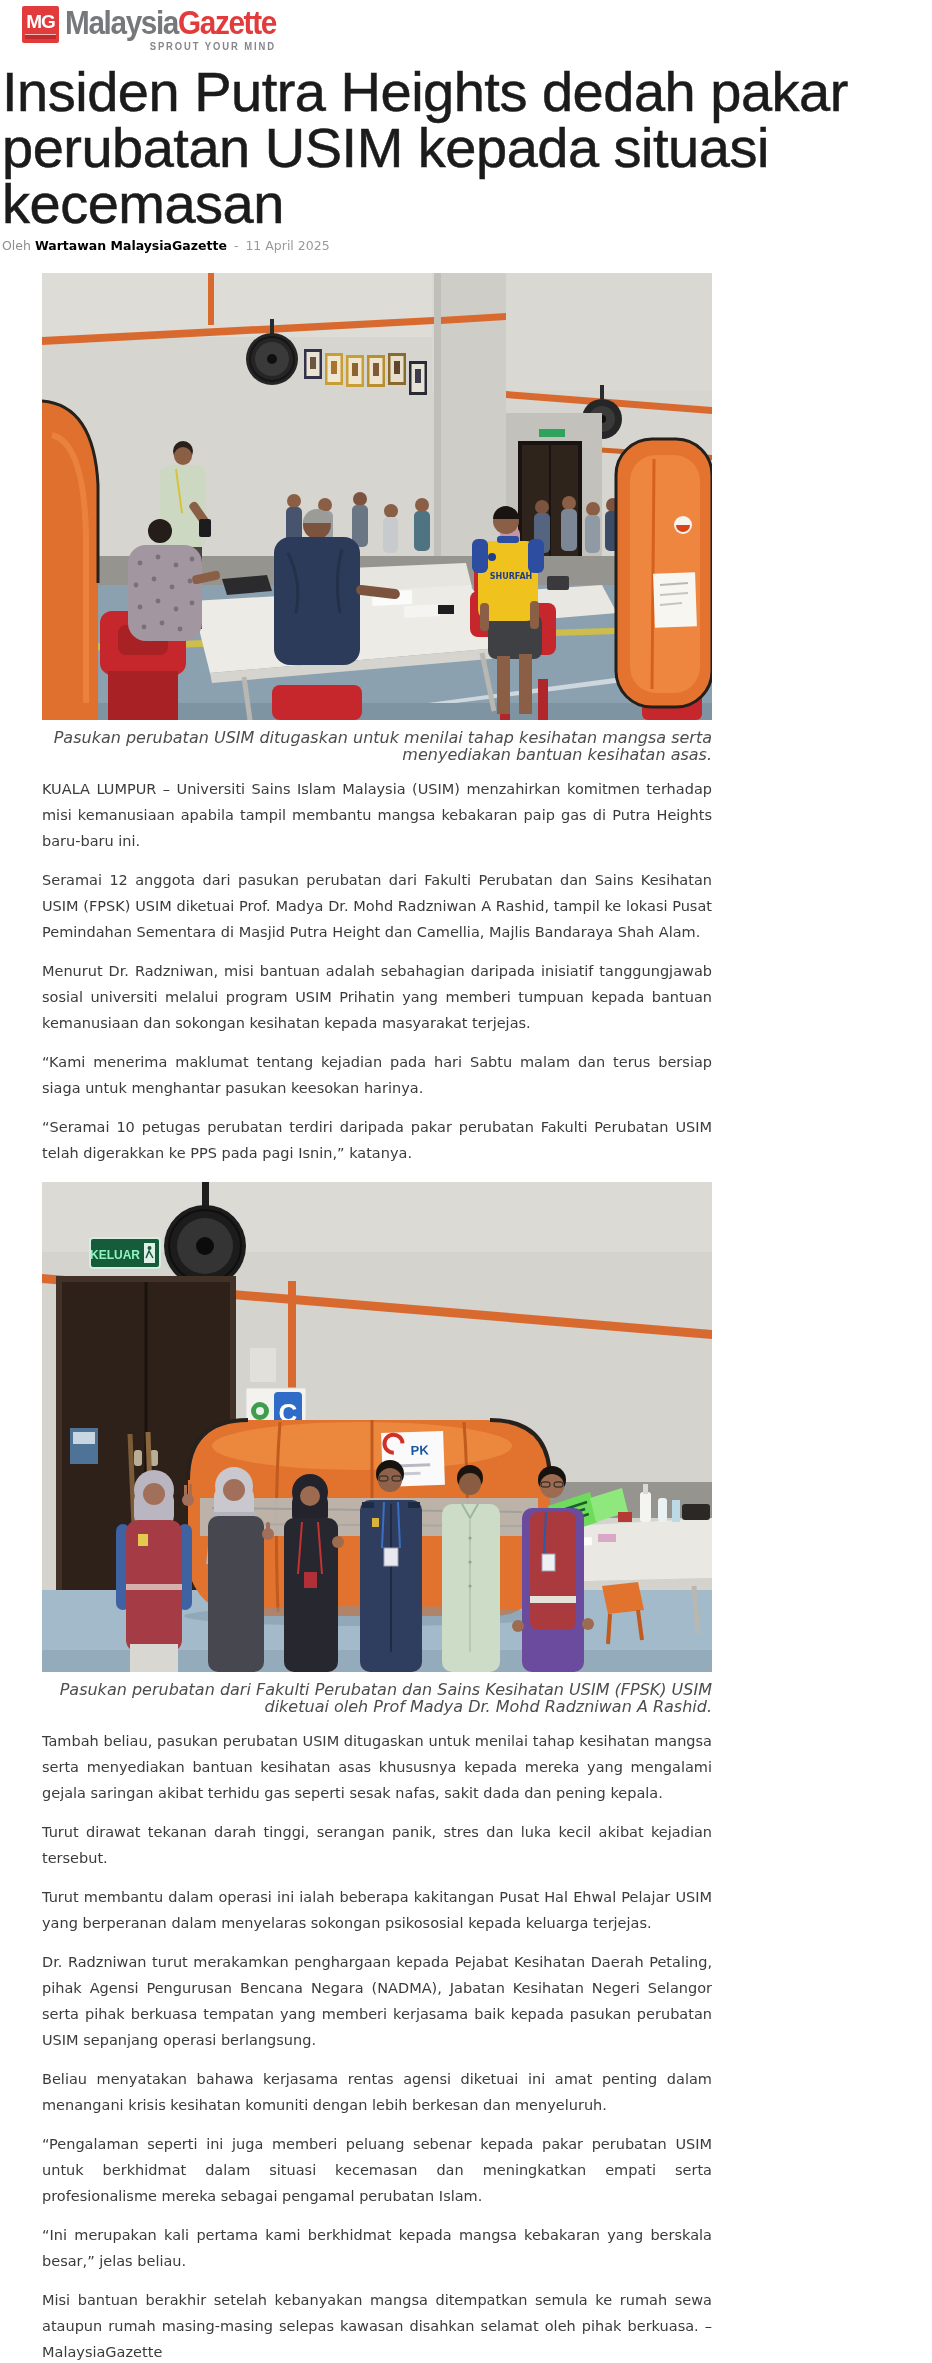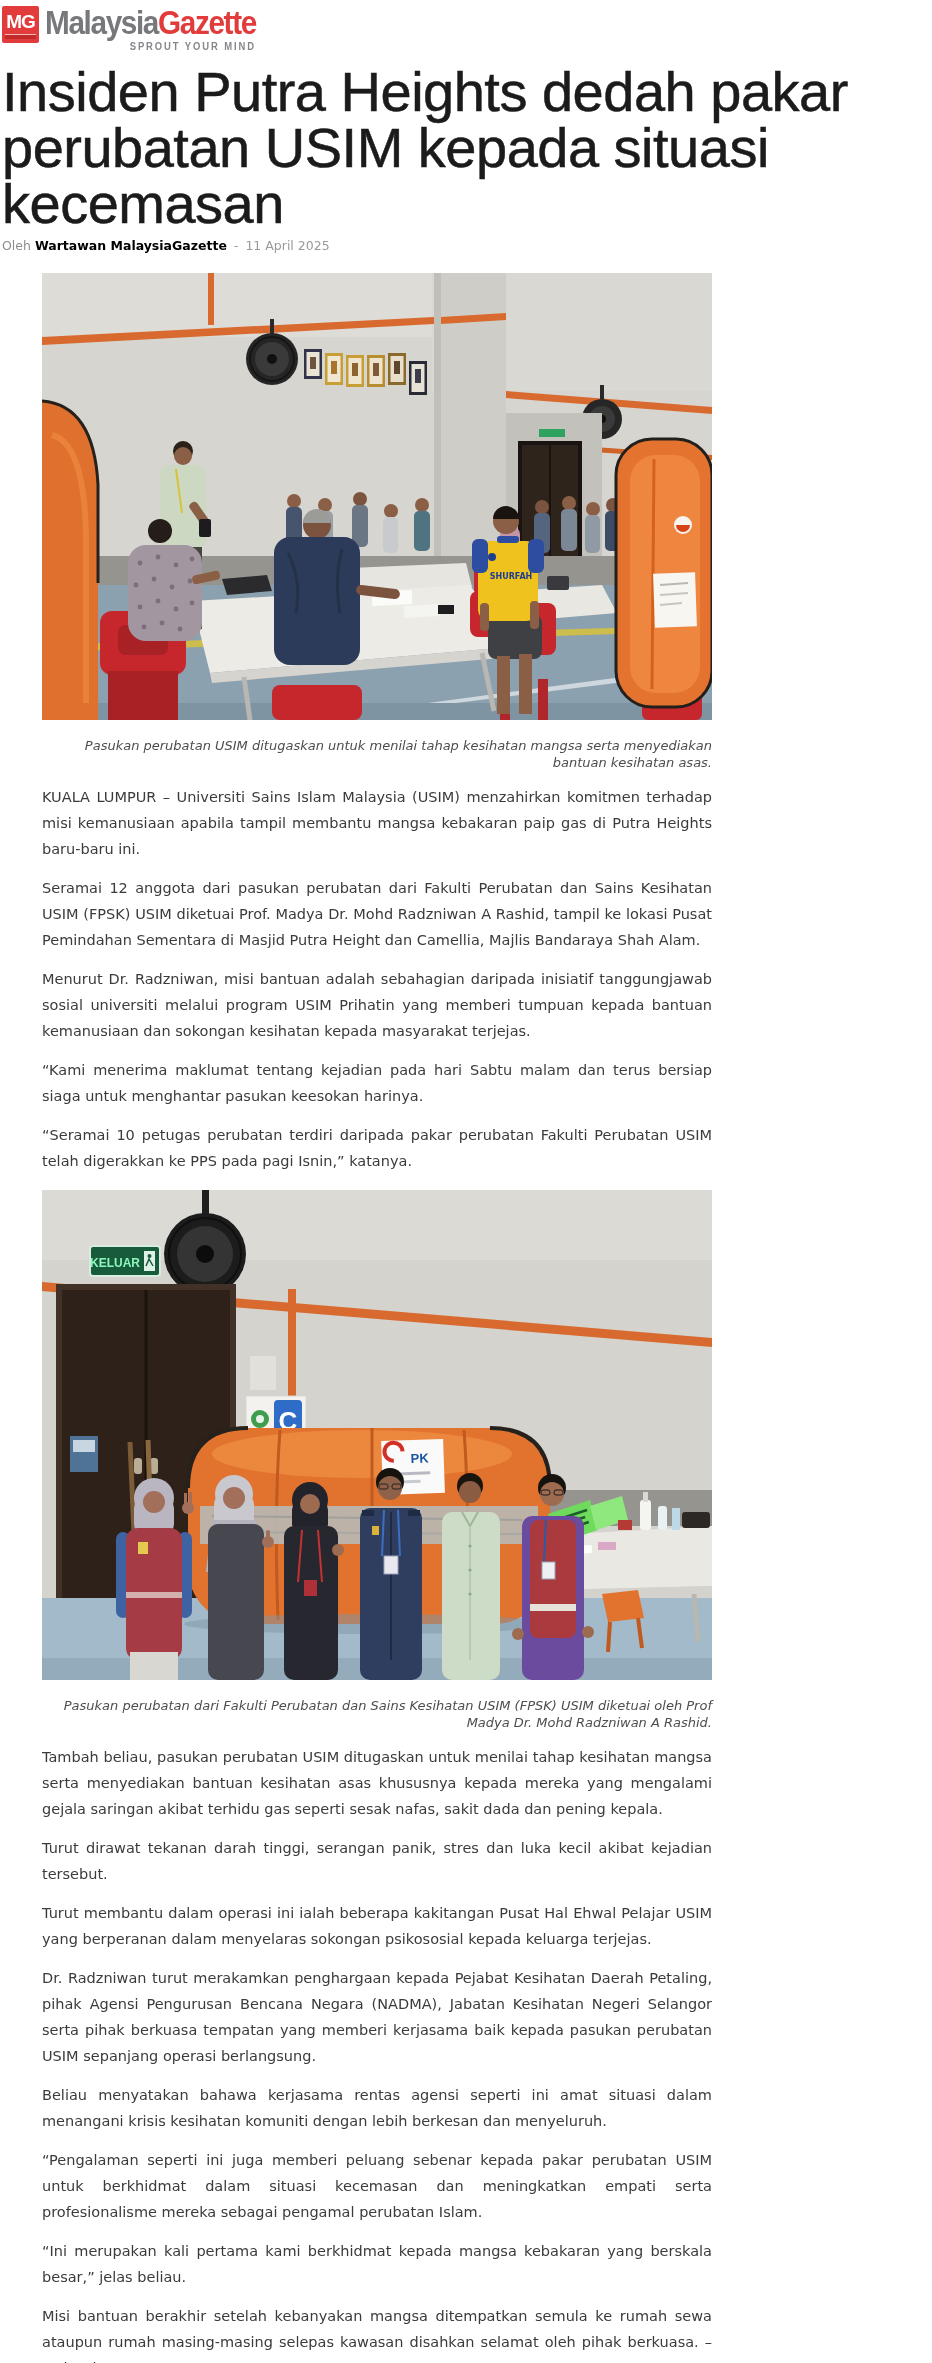--- a/index.html
+++ b/index.html
@@ -1,21 +1,21 @@
 <!DOCTYPE html>
 <html><head>
 <meta charset="utf-8">
 <style>
   html,body{margin:0;padding:0;background:#ffffff;}
   body{width:932px;overflow-x:hidden;font-family:"DejaVu Sans","Liberation Sans",sans-serif;color:#3b3b3b;}
   .page{width:932px;}
 
   
   .site-header{padding:6px 0 0 2px;height:46px;}
-  .logo{display:flex;align-items:flex-start;cursor:pointer;}
+  .logo{display:flex;align-items:flex-start;cursor:pointer;margin-left:20px;}
   .logo-badge{width:37px;height:37px;background:#e23b3c;border-radius:2px;position:relative;
     display:flex;align-items:center;justify-content:center;
     font-family:"Liberation Sans",sans-serif;font-weight:700;font-size:19px;color:#ffffff;line-height:1;}
   .logo-badge .mg{margin-top:-6px;letter-spacing:-1px;}
   .logo-badge .badge-bar{position:absolute;left:3px;right:3px;bottom:4px;height:4px;background:#c22b2c;
     border-top:1px solid #f4b9b9;}
   .brand-col{margin-left:6px;transform:scaleX(.9);transform-origin:left top;}
   .brand{font-family:"Liberation Sans",sans-serif;font-weight:700;font-size:33px;line-height:1.0;letter-spacing:-1.5px;white-space:nowrap;}
   .brand .gray{color:#77787b;}
   .brand .red{color:#e23b3c;}
@@ -29,21 +29,21 @@
   .byline .prefix{color:#8d8d8d;}
   .byline .author{color:#000000;font-weight:700;cursor:pointer;}
   .byline .sep{color:#9a9a9a;margin:0 3px;}
   .byline .date{color:#9a9a9a;}
 
   
   .content{margin-left:42px;width:670px;}
   .photo-figure{margin:20px 0 0 0;}
   .photo-figure.second{margin-top:16px;}
   .photo-figure svg{display:block;}
-  .caption{font-size:13px;font-style:italic;color:#4d4d4d;text-align:right;line-height:17px;margin-top:17px;}
+  .caption{font-size:16px;font-style:italic;color:#4d4d4d;text-align:right;line-height:17px;margin-top:9px;}
   .content p{font-size:14.5px;line-height:26px;text-align:justify;margin:13px 0;color:#3b3b3b;}
 </style>
 </head>
 <body>
 
 <div class="page">
 
   <div class="site-header">
     <div class="logo">
       <div class="logo-badge">
@@ -431,19 +431,19 @@
           <circle cx="546" cy="442" r="6" fill="#9c6b50"></circle>
         </g>
       </svg>
       <figcaption class="caption">Pasukan perubatan dari Fakulti Perubatan dan Sains Kesihatan USIM (FPSK) USIM diketuai oleh Prof Madya Dr. Mohd Radzniwan A Rashid.</figcaption>
     </figure>
 
     <p>Tambah beliau, pasukan perubatan USIM ditugaskan untuk menilai tahap kesihatan mangsa serta menyediakan bantuan kesihatan asas khususnya kepada mereka yang mengalami gejala saringan akibat terhidu gas seperti sesak nafas, sakit dada dan pening kepala.</p>
     <p>Turut dirawat tekanan darah tinggi, serangan panik, stres dan luka kecil akibat kejadian tersebut.</p>
     <p>Turut membantu dalam operasi ini ialah beberapa kakitangan Pusat Hal Ehwal Pelajar USIM yang berperanan dalam menyelaras sokongan psikososial kepada keluarga terjejas.</p>
     <p>Dr. Radzniwan turut merakamkan penghargaan kepada Pejabat Kesihatan Daerah Petaling, pihak Agensi Pengurusan Bencana Negara (NADMA), Jabatan Kesihatan Negeri Selangor serta pihak berkuasa tempatan yang memberi kerjasama baik kepada pasukan perubatan USIM sepanjang operasi berlangsung.</p>
-    <p>Beliau menyatakan bahawa kerjasama rentas agensi seperti ini amat situasi dalam menangani krisis kesihatan komuniti dengan lebih berkesan dan menyeluruh.</p>
+    <p>Beliau menyatakan bahawa kerjasama rentas agensi diketuai ini amat penting dalam menangani krisis kesihatan komuniti dengan lebih berkesan dan menyeluruh.</p>
     <p>“Pengalaman seperti ini juga memberi peluang sebenar kepada pakar perubatan USIM untuk berkhidmat dalam situasi kecemasan dan meningkatkan empati serta profesionalisme mereka sebagai pengamal perubatan Islam.</p>
     <p>“Ini merupakan kali pertama kami berkhidmat kepada mangsa kebakaran yang berskala besar,” jelas beliau.</p>
     <p>Misi bantuan berakhir setelah kebanyakan mangsa ditempatkan semula ke rumah sewa ataupun rumah masing-masing selepas kawasan disahkan selamat oleh pihak berkuasa. – MalaysiaGazette</p>
 
   </div>
 </div>
 
 </body></html>

